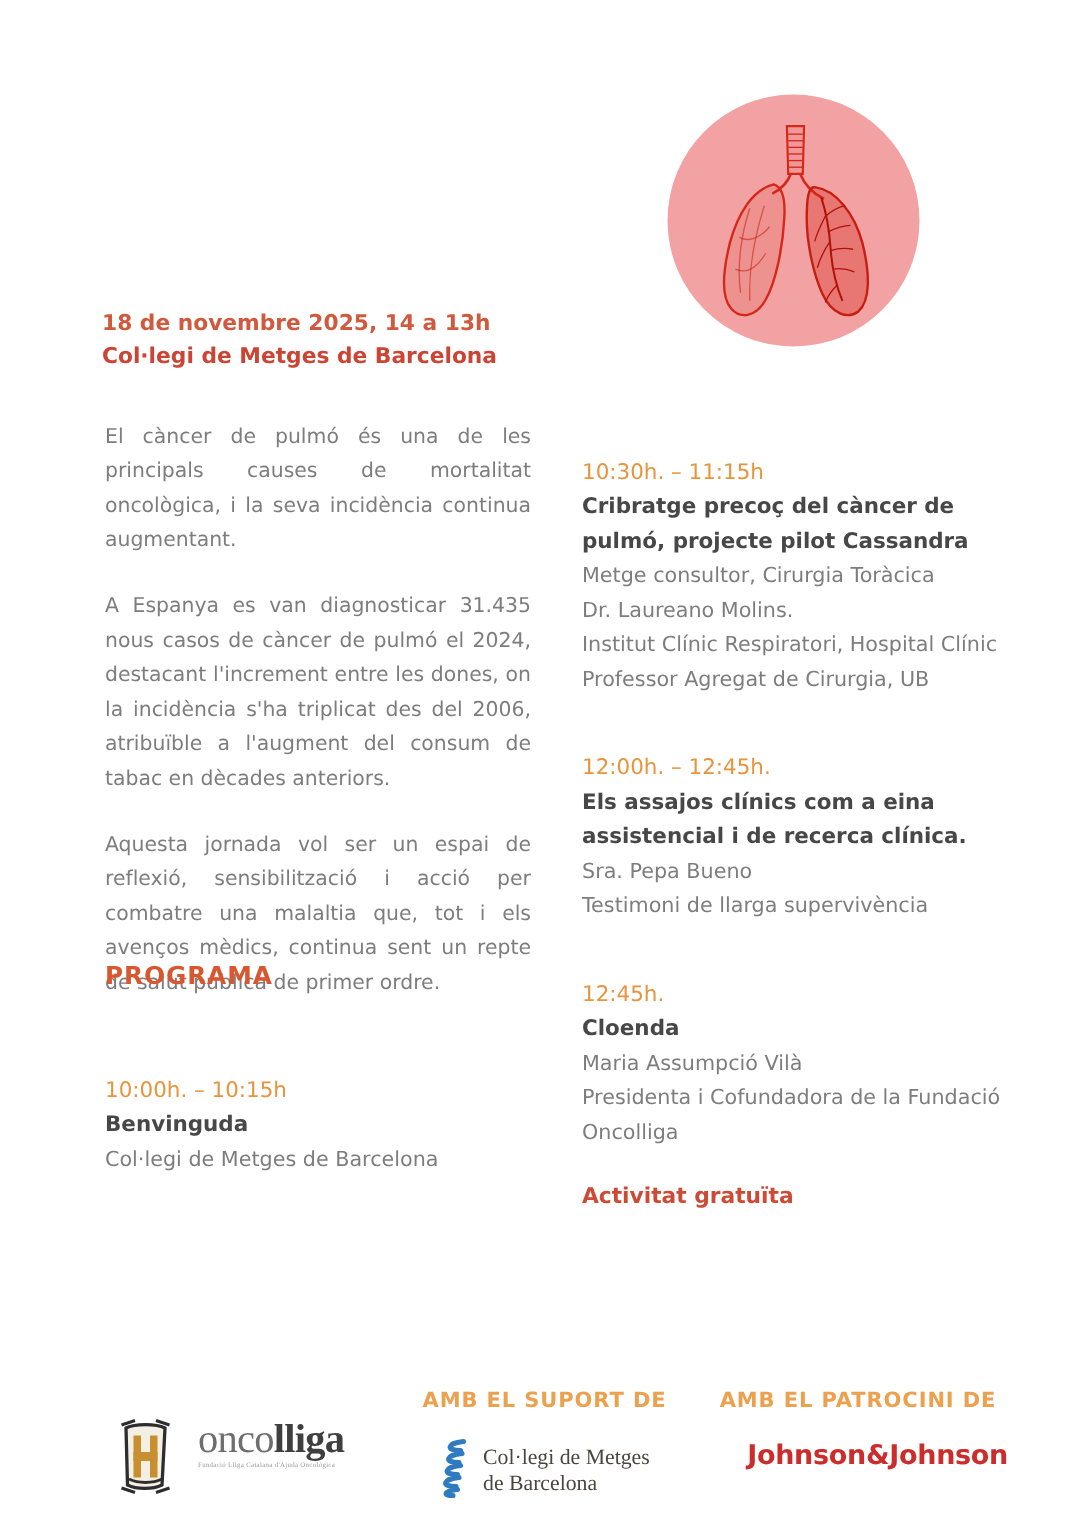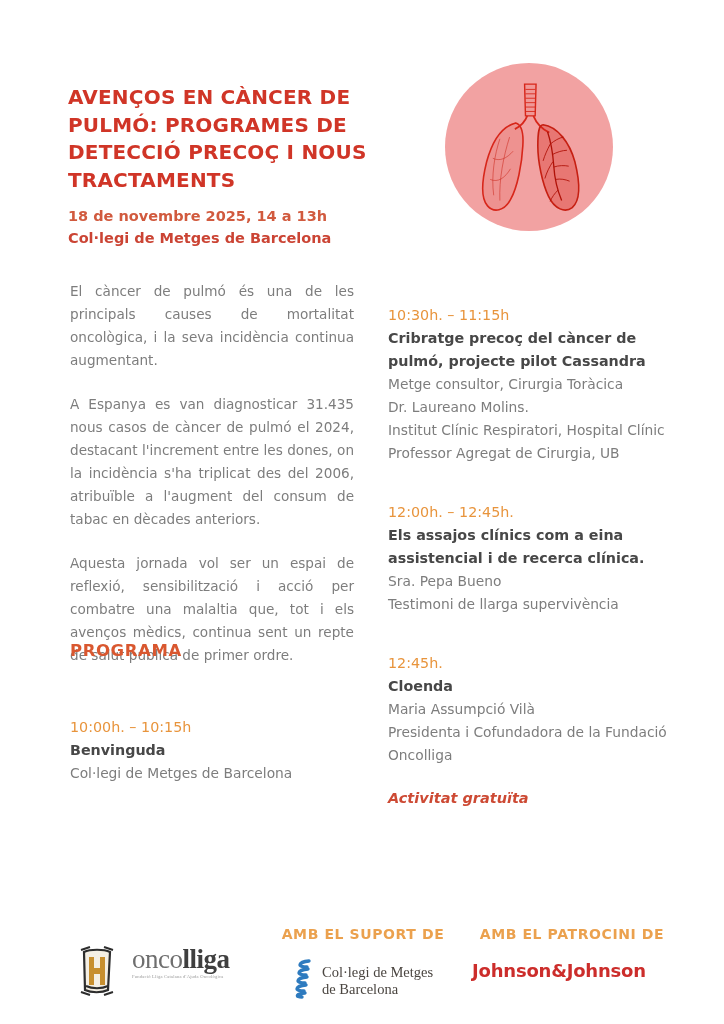--- a/index.html
+++ b/index.html
@@ -38,21 +38,21 @@
     position: absolute; left: 70px; top: 641px;
     font-size: 16.5px; font-weight: 700; color: #d9572f; letter-spacing: 0.6px;
   }
   .program-col { position: absolute; }
   .program-col.left  { left: 70px;  top: 680px; width: 286px; }
   .program-col.right { left: 388px; top: 268px; width: 302px; }
   .prog-item { margin-bottom: 14px; }
   .prog-time  { font-size: 14.3px; font-weight: 400; color: #e8943c; line-height: 23px; margin-top: 36px; }
   .prog-title { font-size: 14.3px; font-weight: 700; color: #474747; line-height: 23px; }
   .prog-detail{ font-size: 13.8px; color: #7d7d7d; line-height: 23px; }
-  .notes { margin-top: 19px; font-style: italic; }
+  .notes { margin-top: 19px; }
   .note-line { font-size: 14.5px; font-weight: 700; color: #cd4a34; line-height: 25px; }
 
   
   .footer-label {
     position: absolute; top: 926px; font-size: 14px; font-weight: 700;
     color: #eba14e; letter-spacing: 0.6px; text-align: center; width: 200px;
   }
   .support-label { left: 263px; }
   .sponsor-label { left: 472px; }
 
@@ -62,33 +62,29 @@
   .oncolliga-word .light { color: #6e6e6e; font-weight: 400; }
   .oncolliga-word .bold  { color: #3f3f3f; font-weight: 700; }
   .oncolliga-tagline { font-size: 4.6px; color: #9a9a9a; margin-top: 2px; letter-spacing: 0.2px; }
 
   .comb-logo { position: absolute; left: 292px; top: 958px; display: flex; align-items: center; gap: 8px; }
   .comb-text {
     font-family: "Liberation Serif", "DejaVu Serif", serif;
     font-size: 14.5px; color: #4a4540; line-height: 17.5px;
   }
   .jj-logo {
-    position: absolute; left: 472px; top: 960px; width: 200px; text-align: left;
+    position: absolute; left: 472px; top: 960px; width: 200px; text-align: right;
     font-size: 18px; font-weight: 700; color: #cc2d2b; letter-spacing: -0.2px;
   }
 </style>
 </head>
 <body>
 
 <div class="page">
 
-  <h1 class="title">AVENÇOS EN CÀNCER DE
-PULMÓ: PROGRAMES DE
-DETECCIÓ PRECOÇ I NOUS
-TRACTAMENTS</h1>
 
   <div class="when-where">
     <div class="event-date">18 de novembre 2025, 14 a 13h</div>
     <div class="event-venue">Col·legi de Metges de Barcelona</div>
   </div>
 
   <div class="lungs-circle">
     <span>
       <svg width="150" height="150" viewBox="0 0 170 170" aria-hidden="true">
 

